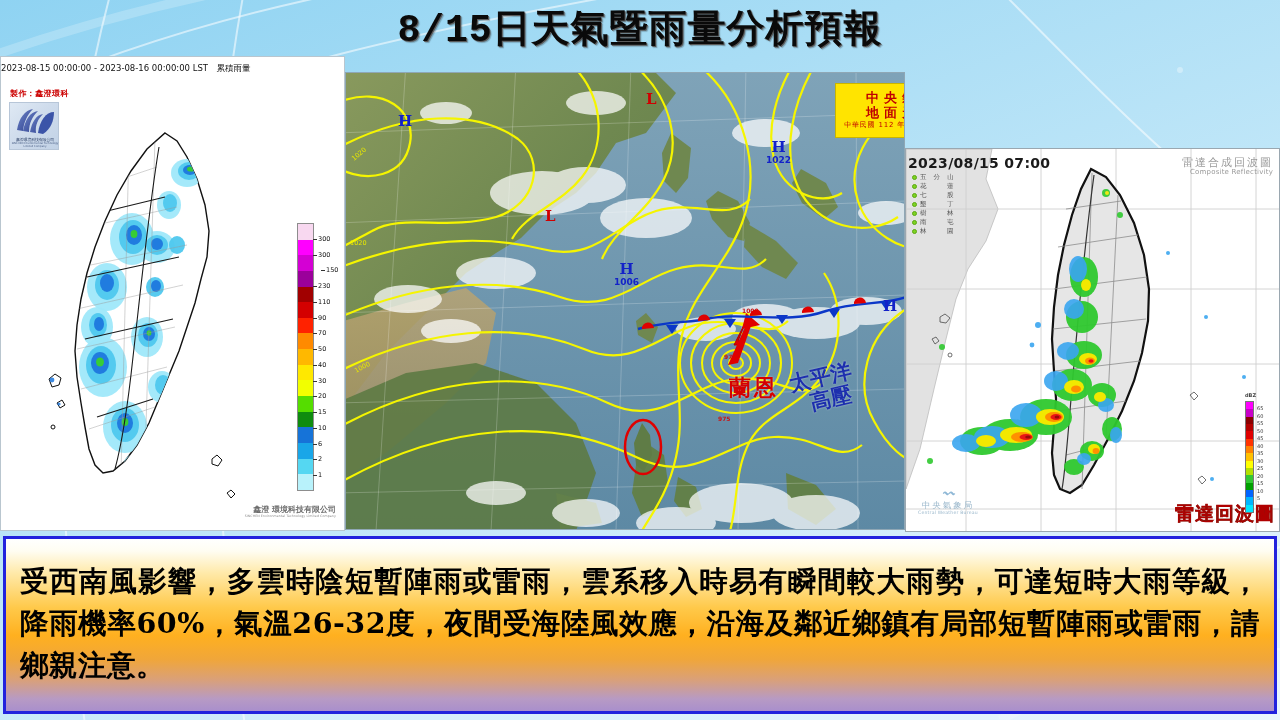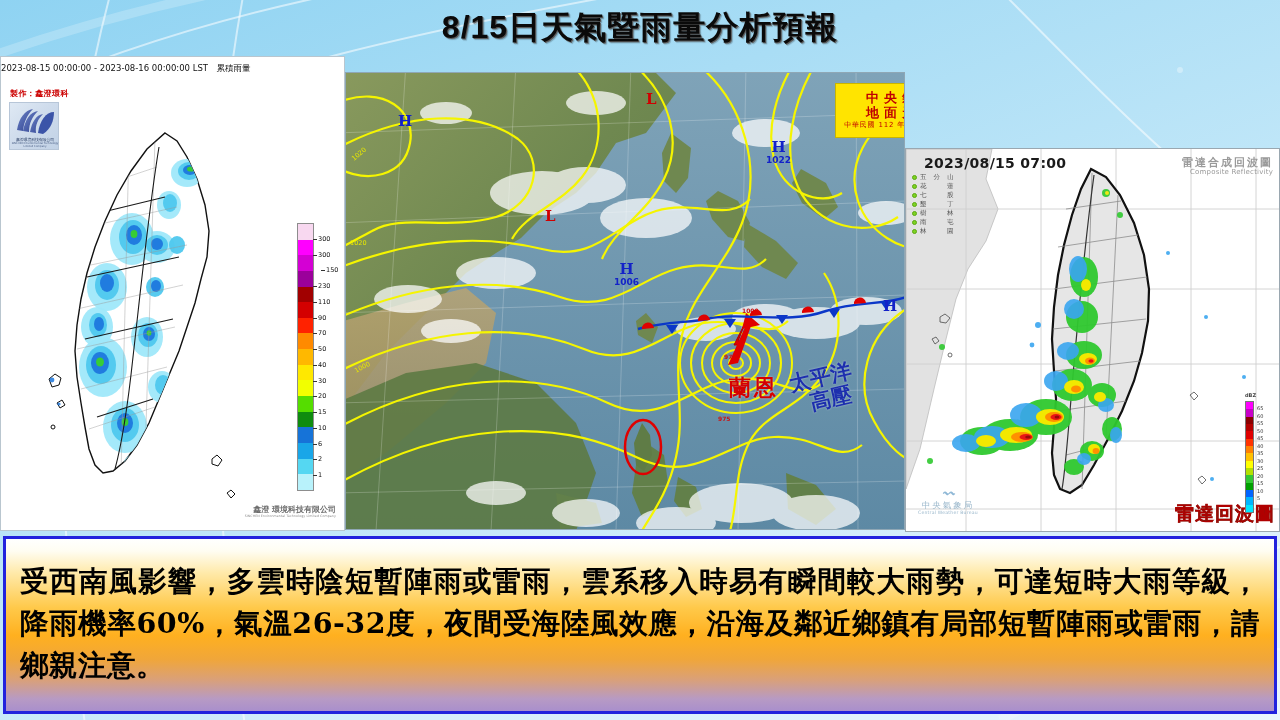--- a/index.html
+++ b/index.html
@@ -13,22 +13,22 @@
   
   .bg-deco { position:absolute; inset:0; overflow:hidden; pointer-events:none; }
   .bg-deco svg { position:absolute; inset:0; width:1280px; height:720px; }
 
   
   .title-bar {
     position:absolute; left:0; top:0; width:1280px; height:56px;
     display:flex; align-items:center; justify-content:center;
   }
   .title-text {
-    font-family:Liberation Sans, sans-serif;
-    font-size:32px; font-weight:bold; color:#0a0a0a;
+    font-family:Liberation Mono, monospace;
+    font-size:38px; font-weight:bold; color:#0a0a0a;
     letter-spacing:1px;
     text-shadow:1px 1px 0 #5b5b5b, 2px 2px 1px rgba(0,0,0,.25);
   }
 
   
   .panel-rain {
     position:absolute; left:0; top:56px; width:345px; height:475px;
     background:#ffffff; border:1px solid #b9c6cf; overflow:hidden;
   }
   .rain-title {
@@ -110,27 +110,27 @@
   .hl.H .mk, .hl.H .val { color:#1322c8; }
   .hl.L .mk, .hl.L .val { color:#d00000; }
 
   
   .panel-radar {
     position:absolute; left:905px; top:148px; width:375px; height:384px;
     background:#ffffff; border:1px solid #9aa7b0; overflow:hidden;
   }
   .radar-canvas { position:absolute; left:0; top:0; width:375px; height:384px; }
   .radar-time {
-    position:absolute; left:18px; top:6px; font-size:14px; font-weight:bold;
+    position:absolute; left:2px; top:6px; font-size:14px; font-weight:bold;
     color:#1a1a1a; letter-spacing:.3px;
   }
   .radar-kind {
     position:absolute; right:6px; top:8px; text-align:right; line-height:1.1;
   }
-  .radar-kind .k1 { font-size:11px; font-weight:bold; color:#9a9a9a; letter-spacing:2px; }
+  .radar-kind .k1 { font-size:11px; font-weight:normal; color:#9a9a9a; letter-spacing:2px; }
   .radar-kind .k2 { font-size:7px; color:#9a9a9a; letter-spacing:.2px; }
   .sta-list { position:absolute; left:6px; top:24px; width:68px; }
   .sta-row { display:flex; align-items:center; height:9px; }
   .sta-row .dot {
     width:5px; height:5px; border-radius:50%; background:#7dd321;
     border:1px solid #5aa80f; margin-right:3px; flex:0 0 auto;
   }
   .sta-row .nm {
     font-size:6.5px; color:#555; letter-spacing:2.5px; white-space:nowrap;
   }

